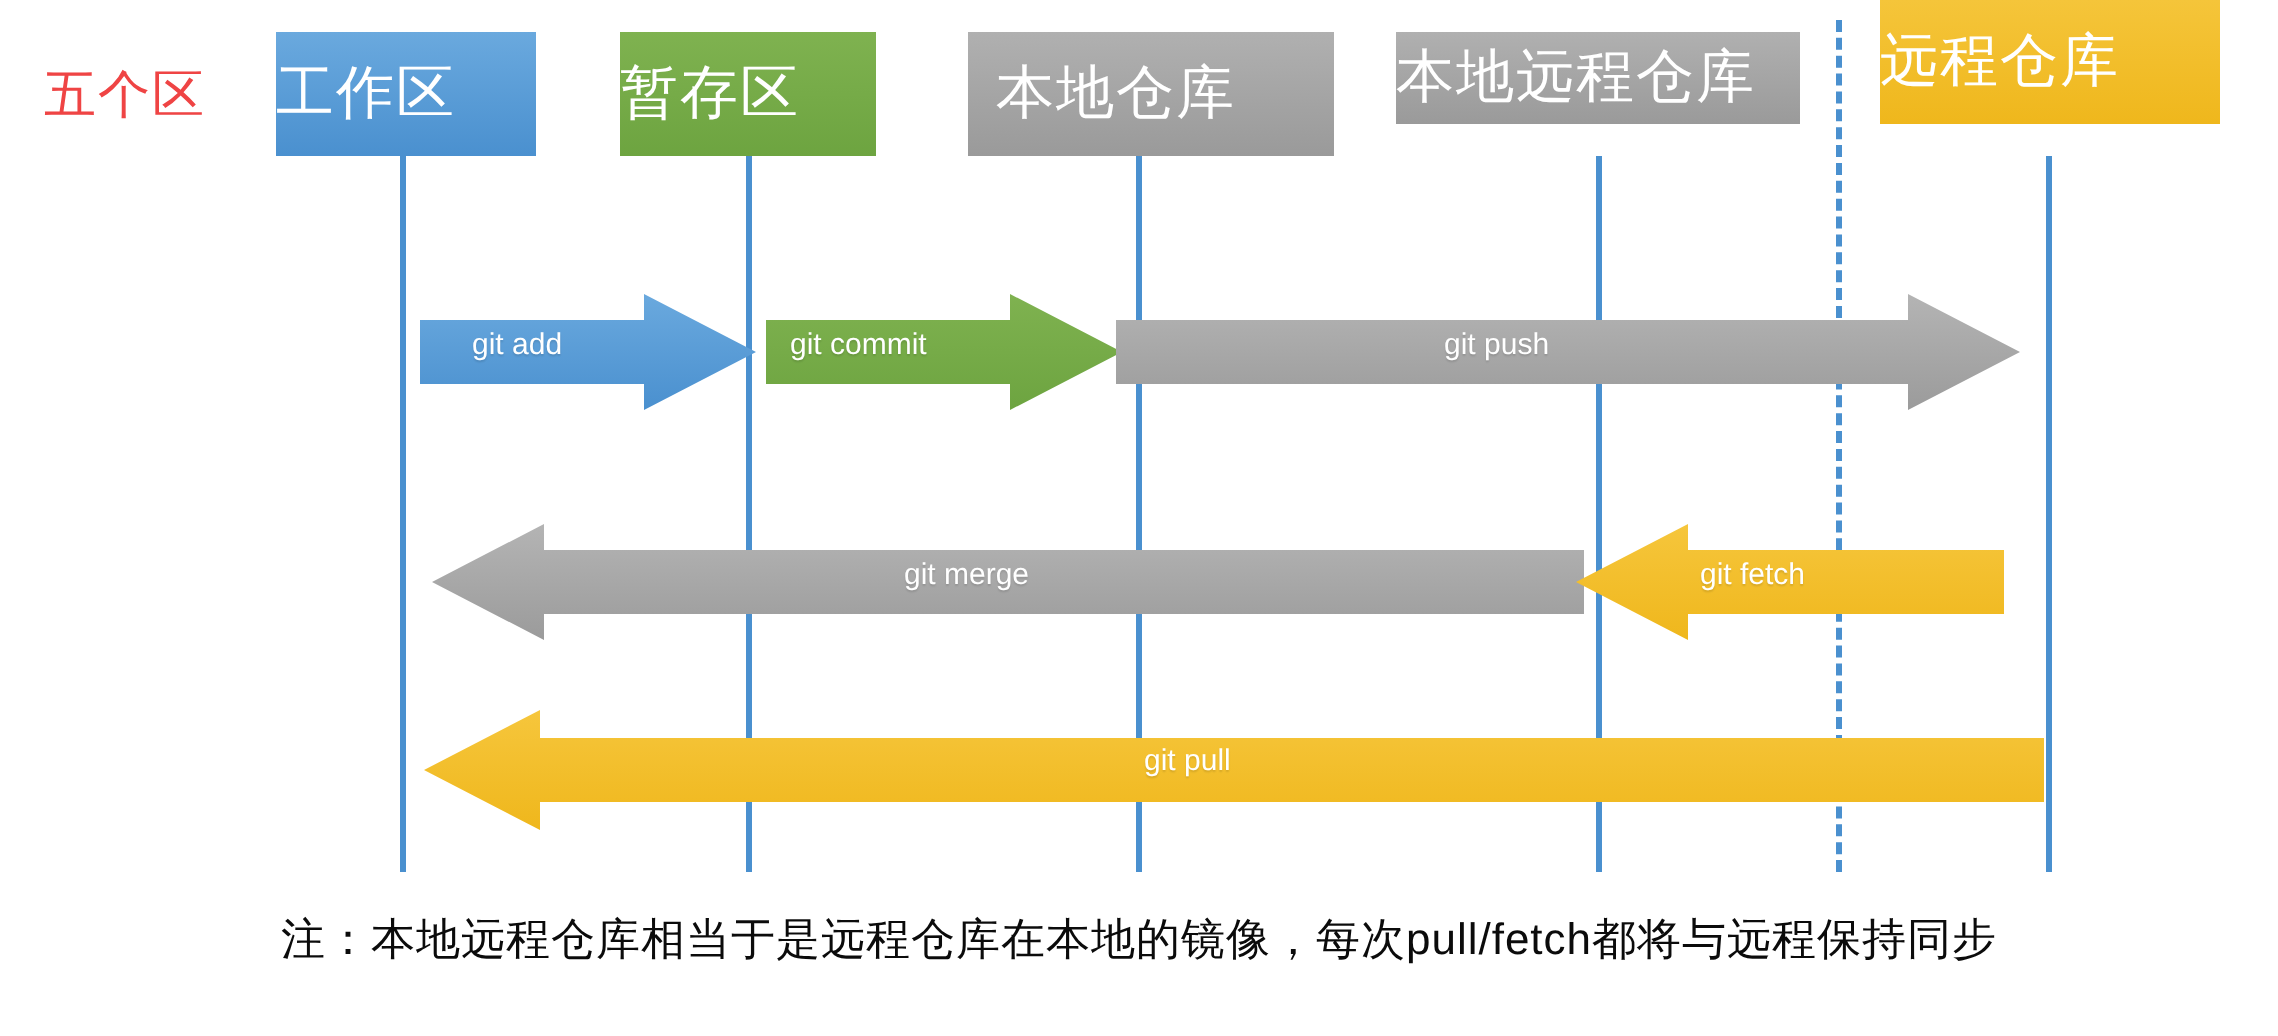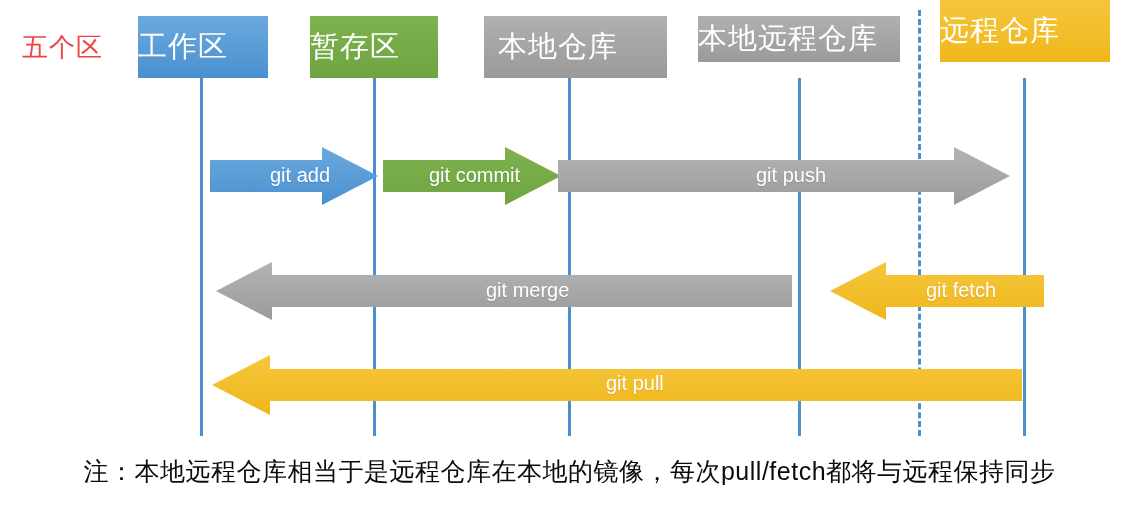--- a/index.html
+++ b/index.html
@@ -57,35 +57,34 @@
   }
 
   
   .arrow {
     position: absolute;
   }
   .arrow svg { display: block; }
   .arrow-label {
     position: absolute;
     color: #ffffff;
-    font-size: 20px;
+    font-size: 15px;
     white-space: nowrap;
     line-height: 1;
     text-shadow: 0 1px 1px rgba(0,0,0,0.12);
-    margin-left: 34px;
   }
 
   
   .footnote {
     position: absolute;
     left: 0;
     right: 0;
     top: 455px;
     text-align: center;
-    font-size: 25px;
+    font-size: 22px;
     color: #0b0b0b;
     letter-spacing: 0.5px;
   }
 </style>
 </head>
 <body>
 
 <div id="canvas">
 
   <div class="side-label">五个区</div>
@@ -162,21 +161,21 @@
         <linearGradient id="gradGray2" x1="0" y1="0" x2="0" y2="1">
           <stop offset="0%" stop-color="#b4b4b4"></stop>
           <stop offset="100%" stop-color="#9b9b9b"></stop>
         </linearGradient>
       </defs>
       <path d="M576,13 L56,13 L56,0 L0,29 L56,58 L56,45 L576,45 Z" fill="url(#gradGray2)"></path>
     </svg>
     <span class="arrow-label" style="left:236px; top:18px;">git merge</span>
   </div>
 
-  <div class="arrow" style="left:830px; top:262px;text-align:right;">
+  <div class="arrow" style="left:788px; top:262px;text-align:right;">
     <svg width="214" height="58" viewBox="0 0 214 58">
       <defs>
         <linearGradient id="gradYellow1" x1="0" y1="0" x2="0" y2="1">
           <stop offset="0%" stop-color="#f6c63c"></stop>
           <stop offset="100%" stop-color="#efb71c"></stop>
         </linearGradient>
       </defs>
       <path d="M214,13 L56,13 L56,0 L0,29 L56,58 L56,45 L214,45 Z" fill="url(#gradYellow1)"></path>
     </svg>
     <span class="arrow-label" style="left:62px; top:18px;">git fetch</span>

